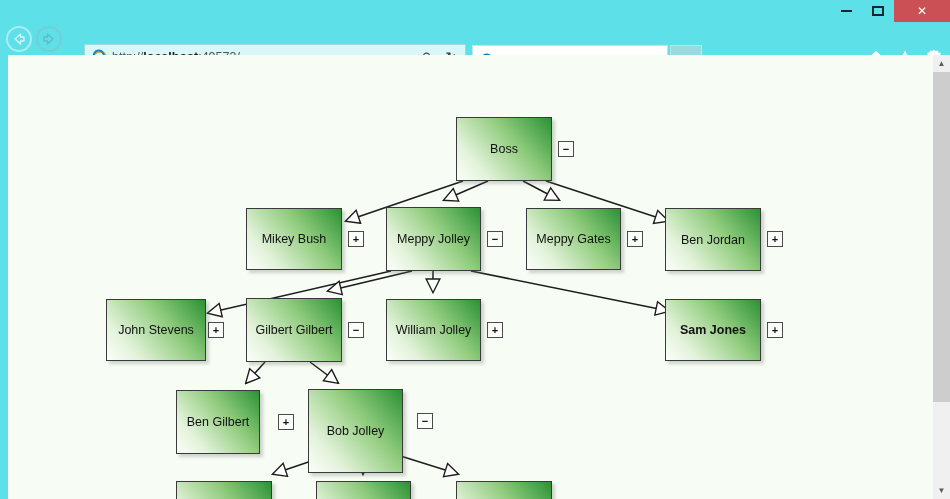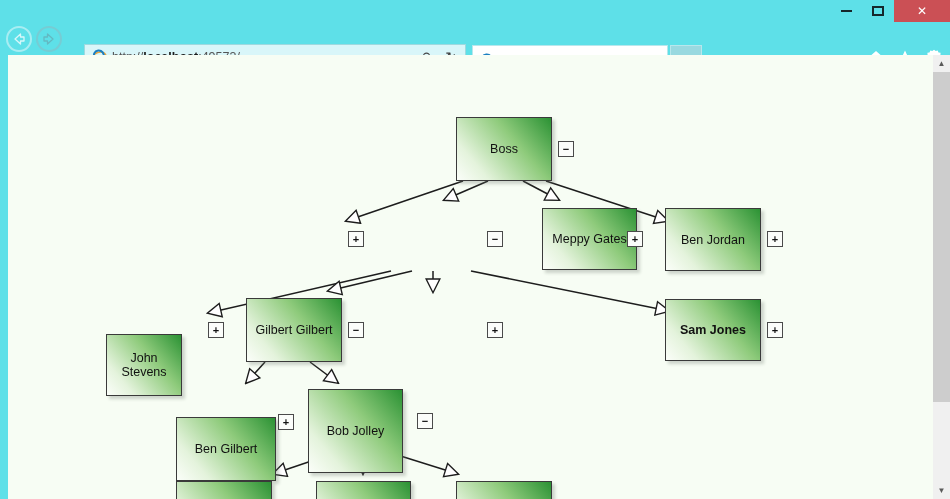--- a/index.html
+++ b/index.html
@@ -229,44 +229,53 @@
           <path d="M467 488 L447 499"></path>
           <path d="M496 488 L496 499"></path>
           <path d="M525 488 L546 499"></path>
         </g>
       </svg>
 
     <div class="node" style="left: 448px; top: 62px; width: 96px; height: 64px;">
           <span>Boss</span>
         </div>
         <div class="toggle" style="left: 550px; top: 86px;">−</div>
+        <div class="node" style="left: 238px; top: 153px; width: 96px; height: 62px;">
+          <span>Mikey Bush</span>
+        </div>
         <div class="toggle" style="left: 340px; top: 176px;">+</div>
+        <div class="node" style="left: 378px; top: 152px; width: 95px; height: 64px;">
+          <span>Meppy Jolley</span>
+        </div>
         <div class="toggle" style="left: 479px; top: 176px;">−</div>
-        <div class="node" style="left: 518px; top: 153px; width: 95px; height: 62px; margin-left: 16px;">
+        <div class="node" style="left: 518px; top: 153px; width: 95px; height: 62px;">
           <span>Meppy Gates</span>
         </div>
         <div class="toggle" style="left: 619px; top: 176px;">+</div>
         <div class="node" style="left: 657px; top: 153px; width: 96px; height: 63px;">
           <span>Ben Jordan</span>
         </div>
         <div class="toggle" style="left: 759px; top: 176px;">+</div>
-        <div class="node" style="left: 98px; top: 244px; width: 76px; height: 62px; margin-top: 35px;">
+        <div class="node" style="left: 98px; top: 244px; width: 100px; height: 62px;">
           <span>John Stevens</span>
         </div>
         <div class="toggle" style="left: 200px; top: 267px;">+</div>
         <div class="node" style="left: 238px; top: 243px; width: 96px; height: 64px;">
           <span>Gilbert Gilbert</span>
         </div>
         <div class="toggle" style="left: 340px; top: 267px;">−</div>
+        <div class="node" style="left: 378px; top: 244px; width: 95px; height: 62px;">
+          <span>William Jolley</span>
+        </div>
         <div class="toggle" style="left: 479px; top: 267px;">+</div>
         <div class="node" style="left: 657px; top: 244px; width: 96px; height: 62px; font-weight: bold;">
           <span>Sam Jones</span>
         </div>
         <div class="toggle" style="left: 759px; top: 267px;">+</div>
-        <div class="node" style="left: 168px; top: 335px; width: 100px; height: 64px; margin-top: 27px;">
+        <div class="node" style="left: 168px; top: 335px; width: 84px; height: 64px;">
           <span>Ben Gilbert</span>
         </div>
         <div class="toggle" style="left: 270px; top: 359px;">+</div>
         <div class="node" style="left: 300px; top: 334px; width: 95px; height: 84px; justify-content: center;">
           <span>Bob Jolley</span>
         </div>
         <div class="toggle" style="left: 409px; top: 358px;">−</div>
         <div class="node" style="left: 168px; top: 426px; width: 96px; height: 62px;"></div>
         <div class="node" style="left: 308px; top: 426px; width: 95px; height: 62px;"></div>
         <div class="node" style="left: 448px; top: 426px; width: 96px; height: 62px;"></div>

